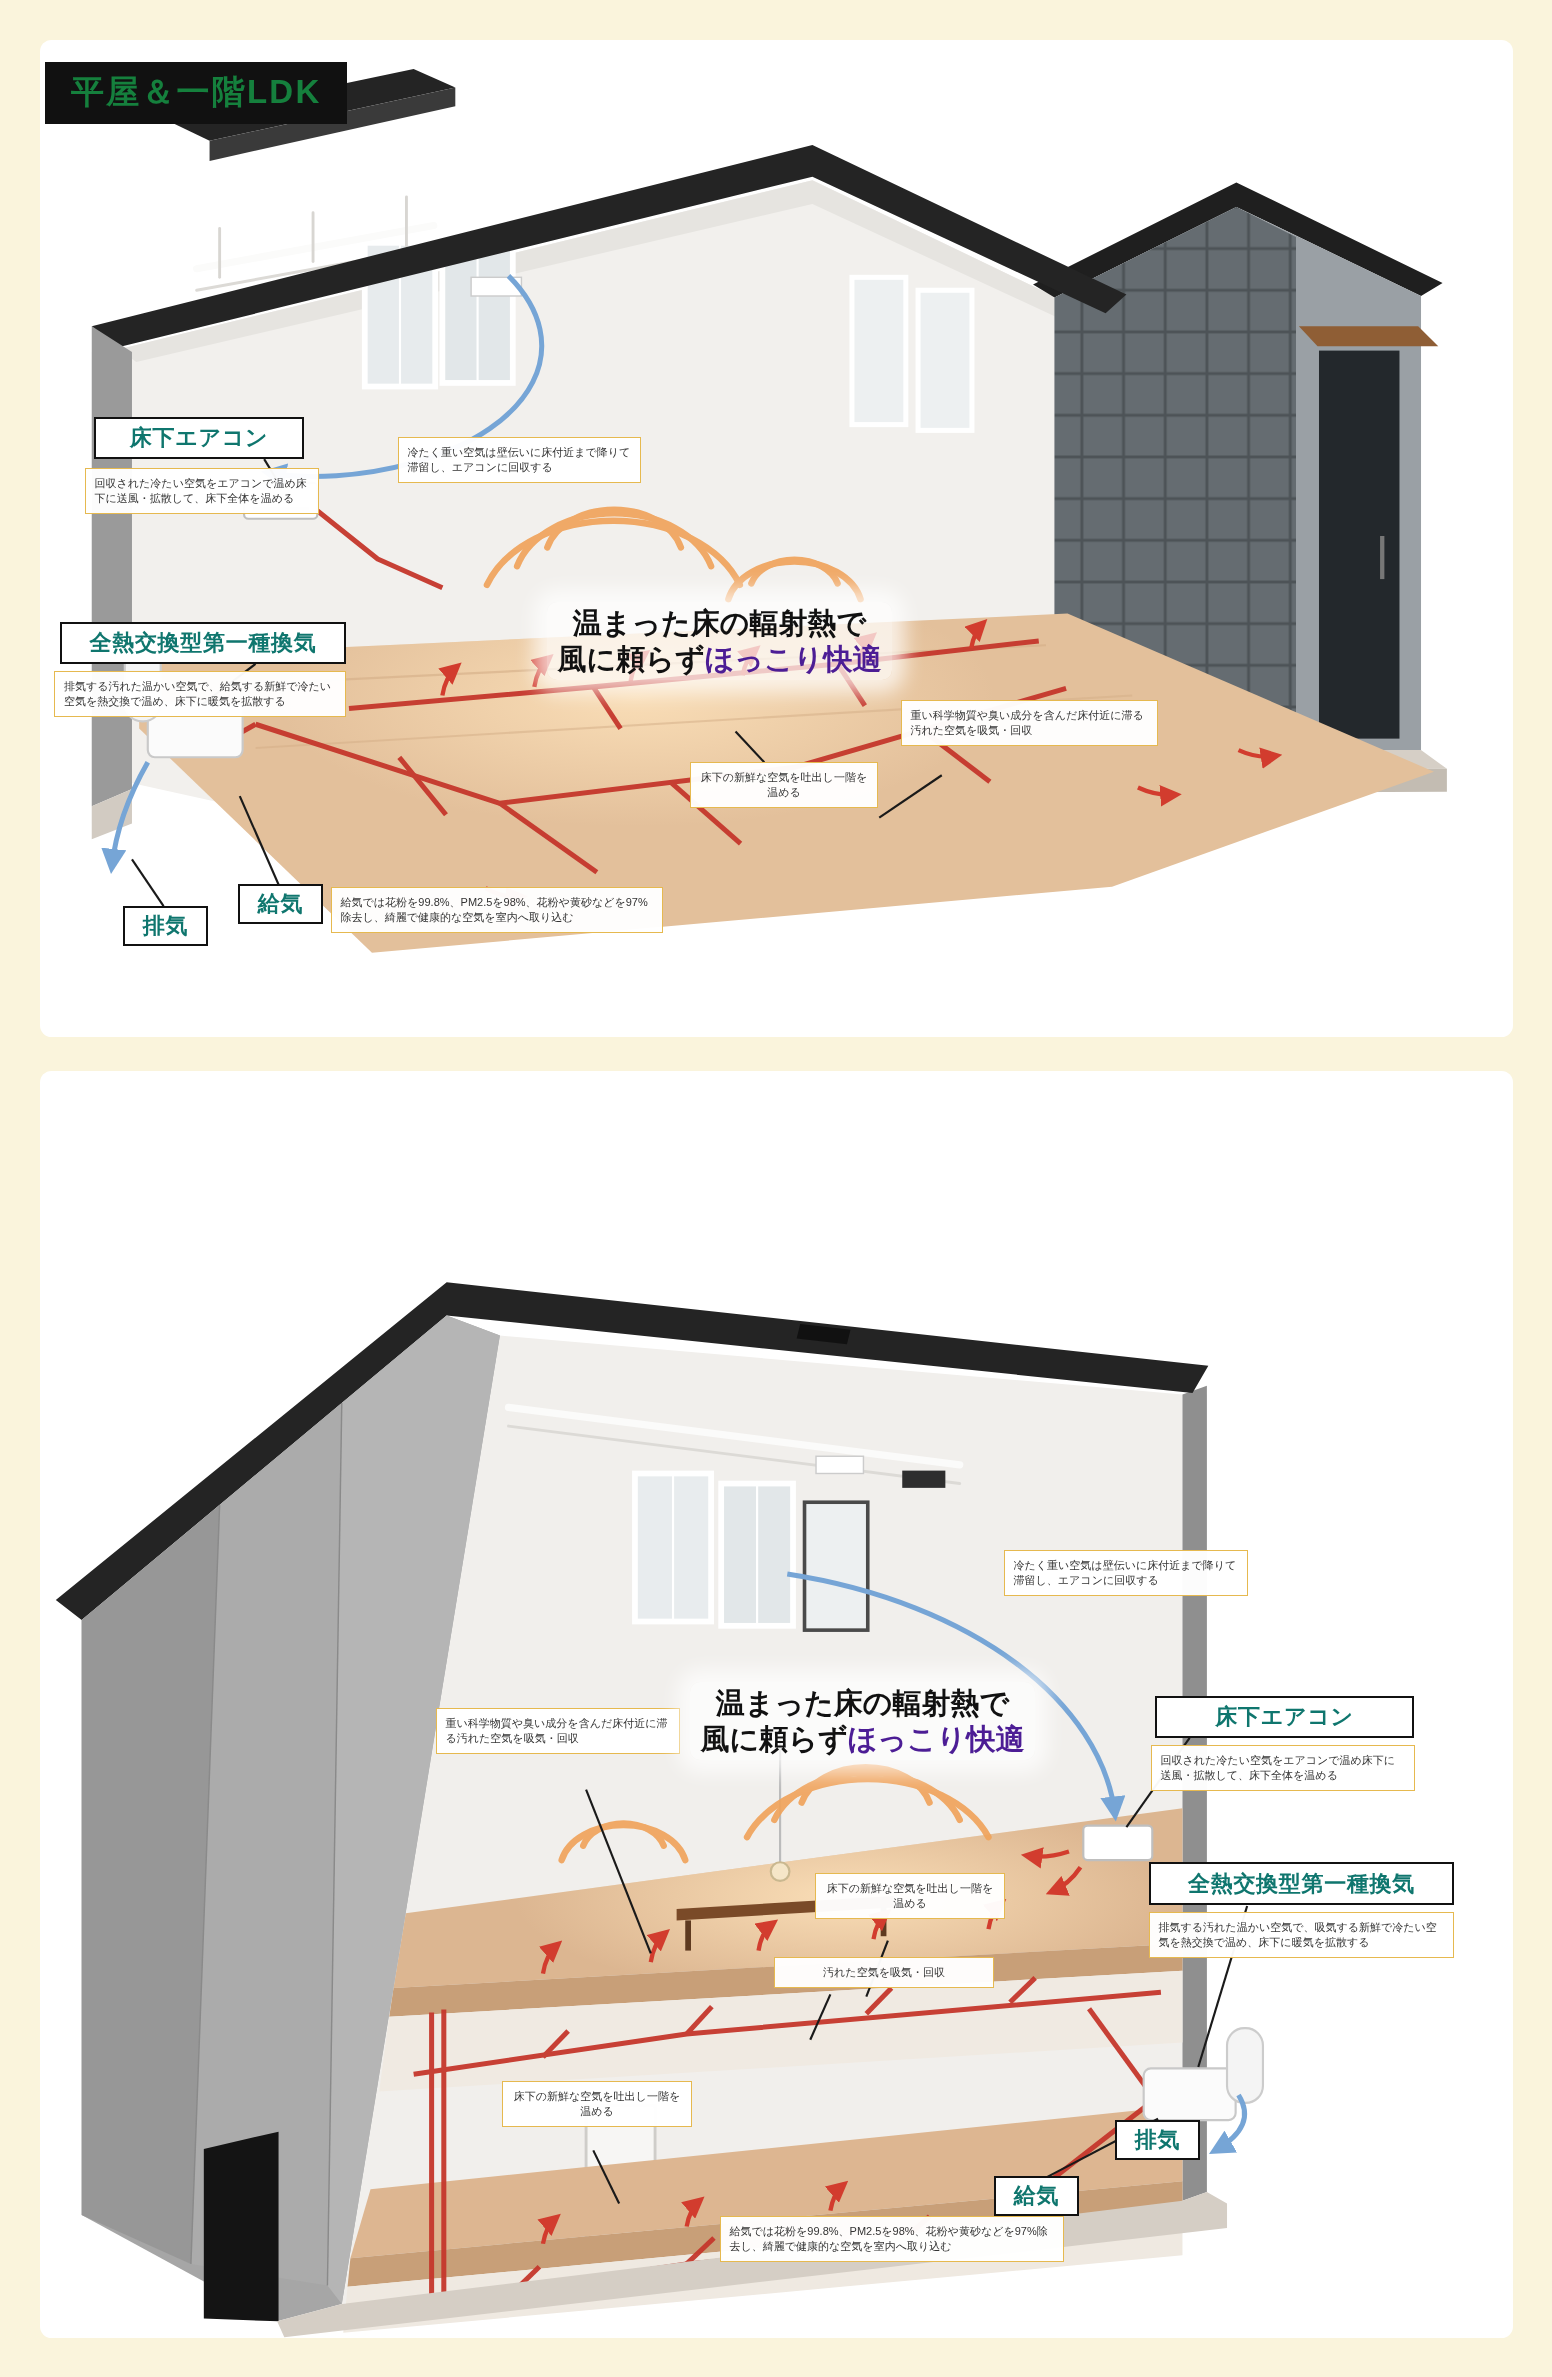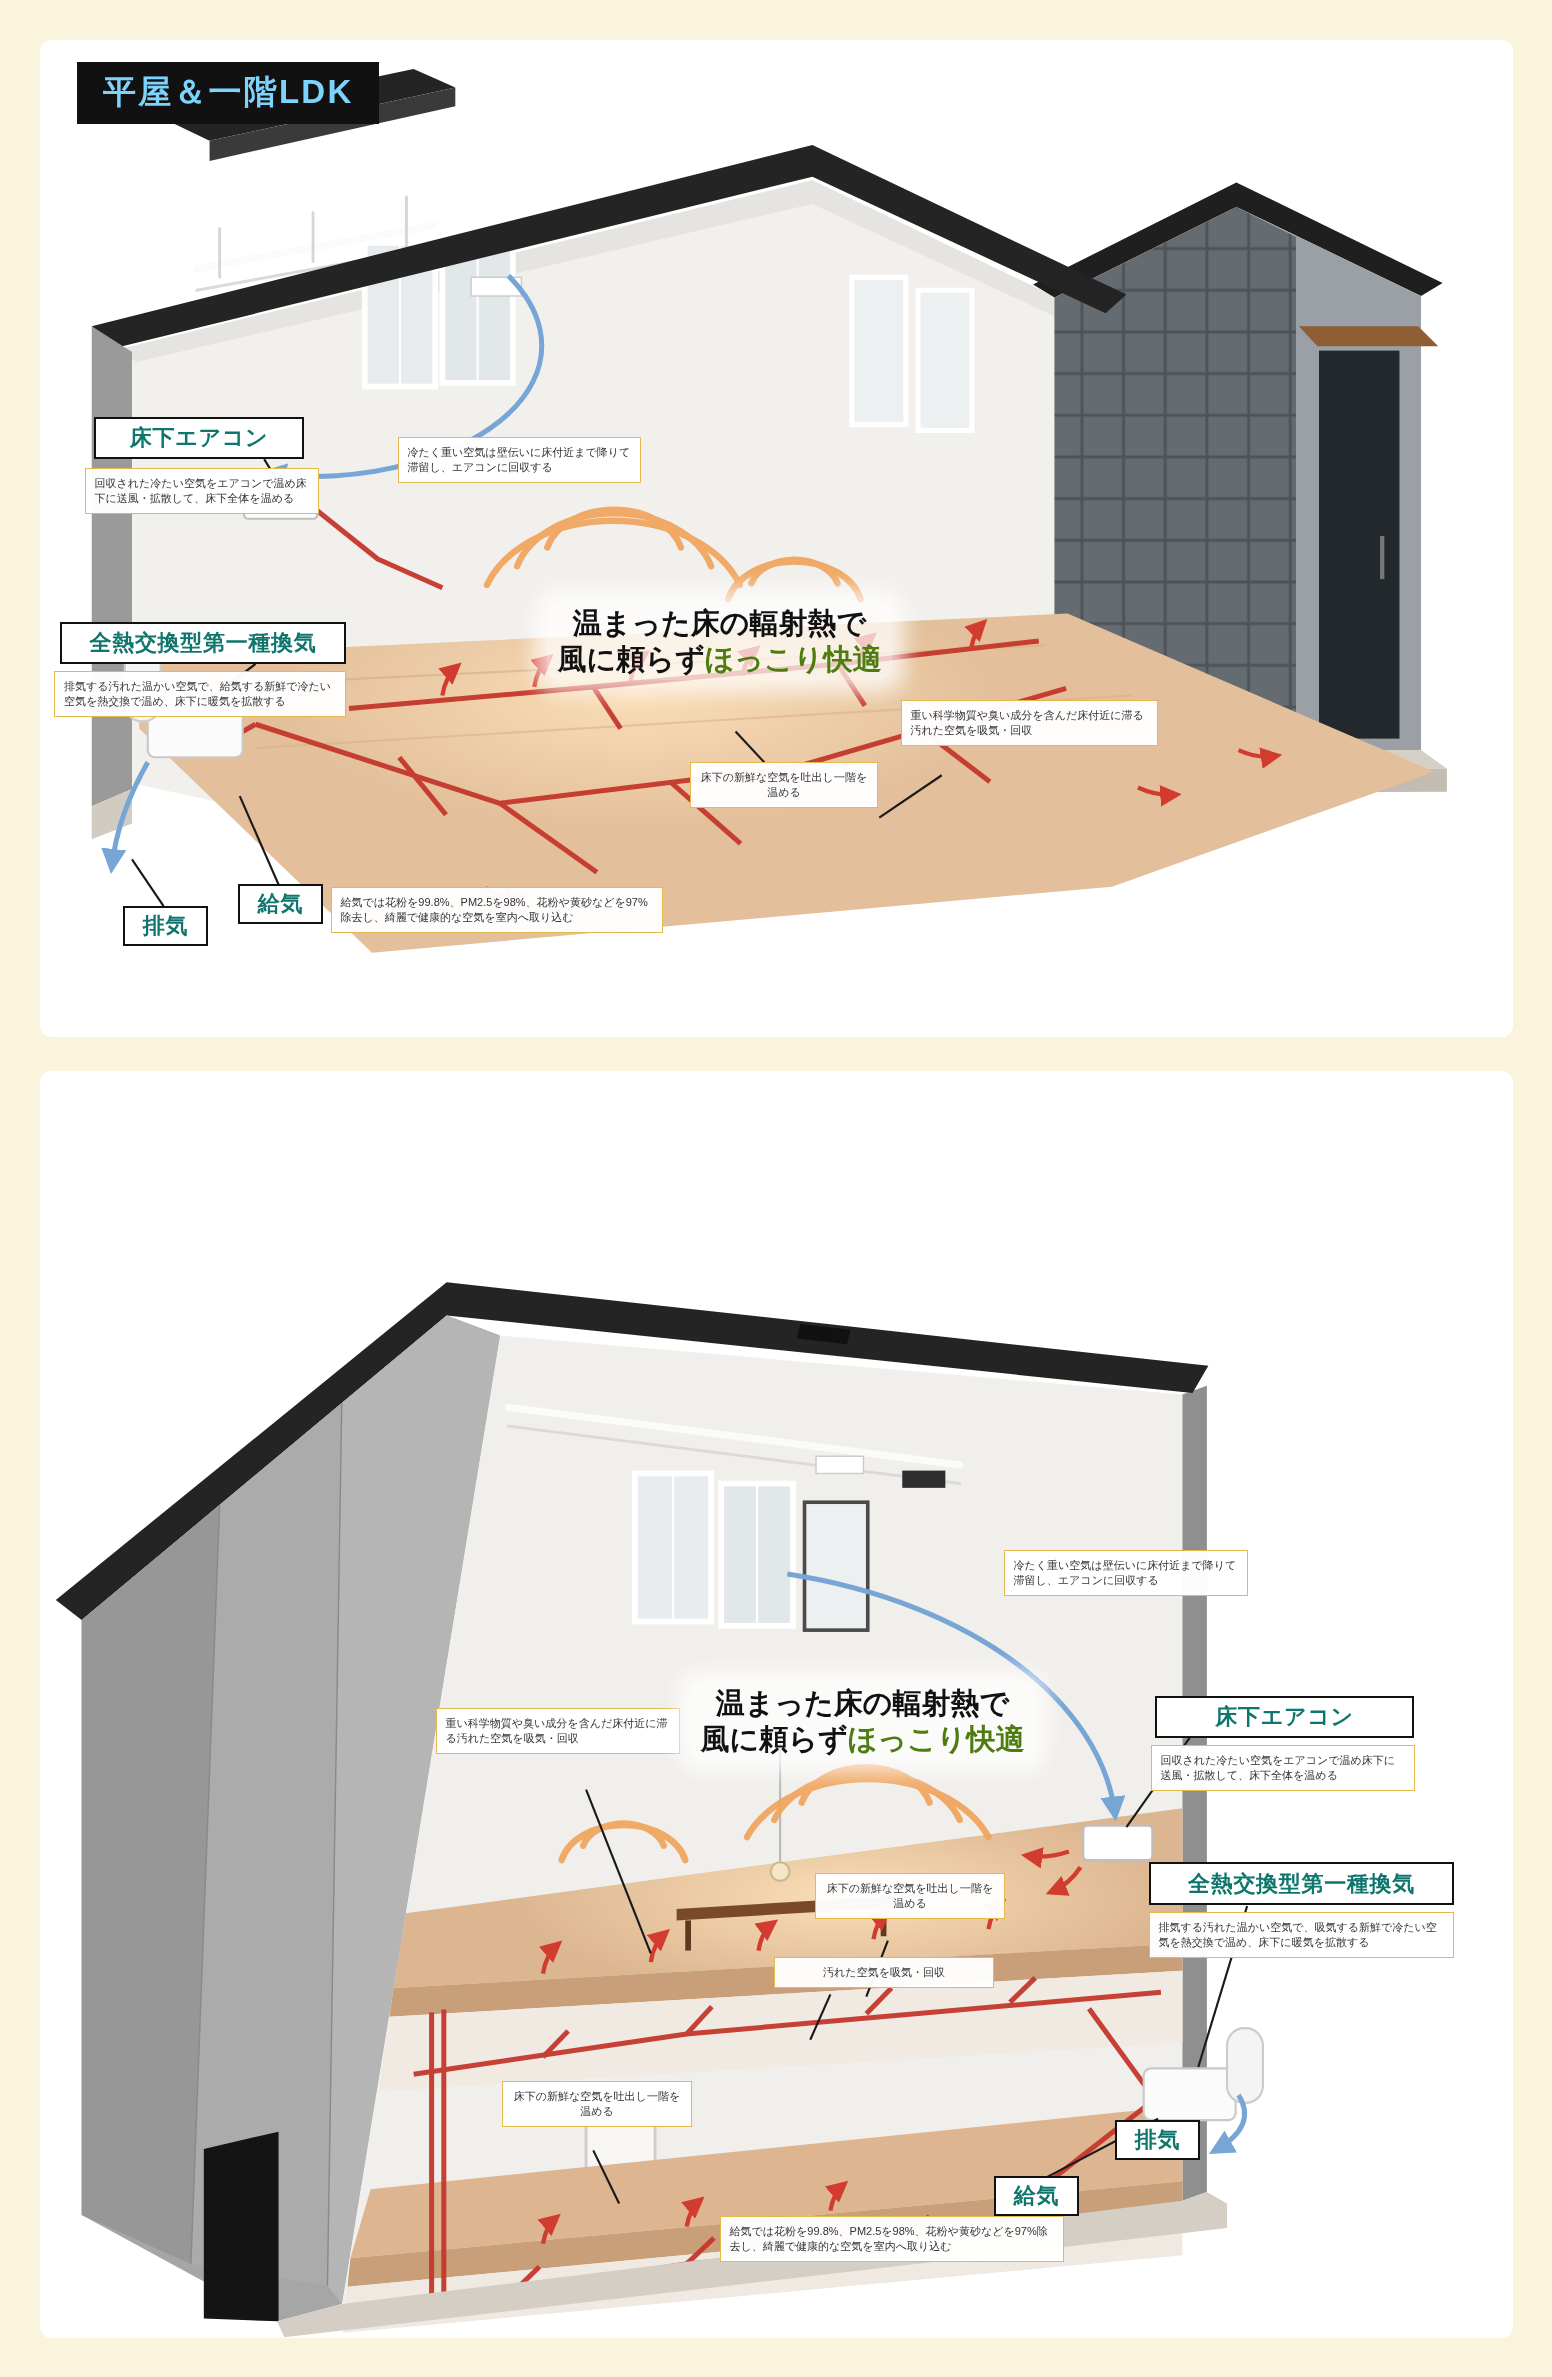--- a/index.html
+++ b/index.html
@@ -11,22 +11,22 @@
     overflow:hidden;
   }
   .panel {
     position:absolute; left:40px; width:1473px;
     background:#FFFFFF; border-radius:11.5px;
   }
   #panel1 { top:40px;   height:997px; }
   #panel2 { top:1071px; height:1267px; }
 
   .badge {
-    position:absolute; left:37px; top:21.6px; z-index:6;
-    background:#111111; color:#7dd3fc;
+    position:absolute; left:5px; top:21.6px; z-index:6;
+    background:#111111; color:#15803d;
     font-weight:bold; font-size:33px; letter-spacing:2.2px;
     padding:8.6px 26px;
   }
   .house { position:absolute; left:0; top:0; width:100%; height:100%; z-index:1; }
 
   .label-box {
     position:absolute; z-index:5;
     background:#FFFFFF; border:2.2px solid #111111;
     color:#0f766e; font-weight:bold; font-size:22px; letter-spacing:0.7px;
     display:flex; align-items:center; justify-content:center;
@@ -38,21 +38,21 @@
     padding:6.5px 8.6px;
   }
   .note.center { text-align:center; }
   .radiant {
     position:absolute; z-index:5; text-align:center;
     font-weight:bold; font-size:29px; line-height:1.25; color:#111111;
     background:rgba(255,255,255,.72); border-radius:10px;
     box-shadow:0 0 18.7px 13px rgba(255,255,255,.72);
     padding:2.9px 5.7px;
   }
-  .radiant .hl { color:#4d7c0f; }
+  .radiant .hl { color:#4c1d95; }
 </style>
 </head>
 <body>
 
 <div style="position:absolute;inset:0;">
 
   <section class="panel" id="panel1">
 
     <svg class="house" viewBox="0 0 2050 1387" xmlns="http://www.w3.org/2000/svg">
       <defs>

